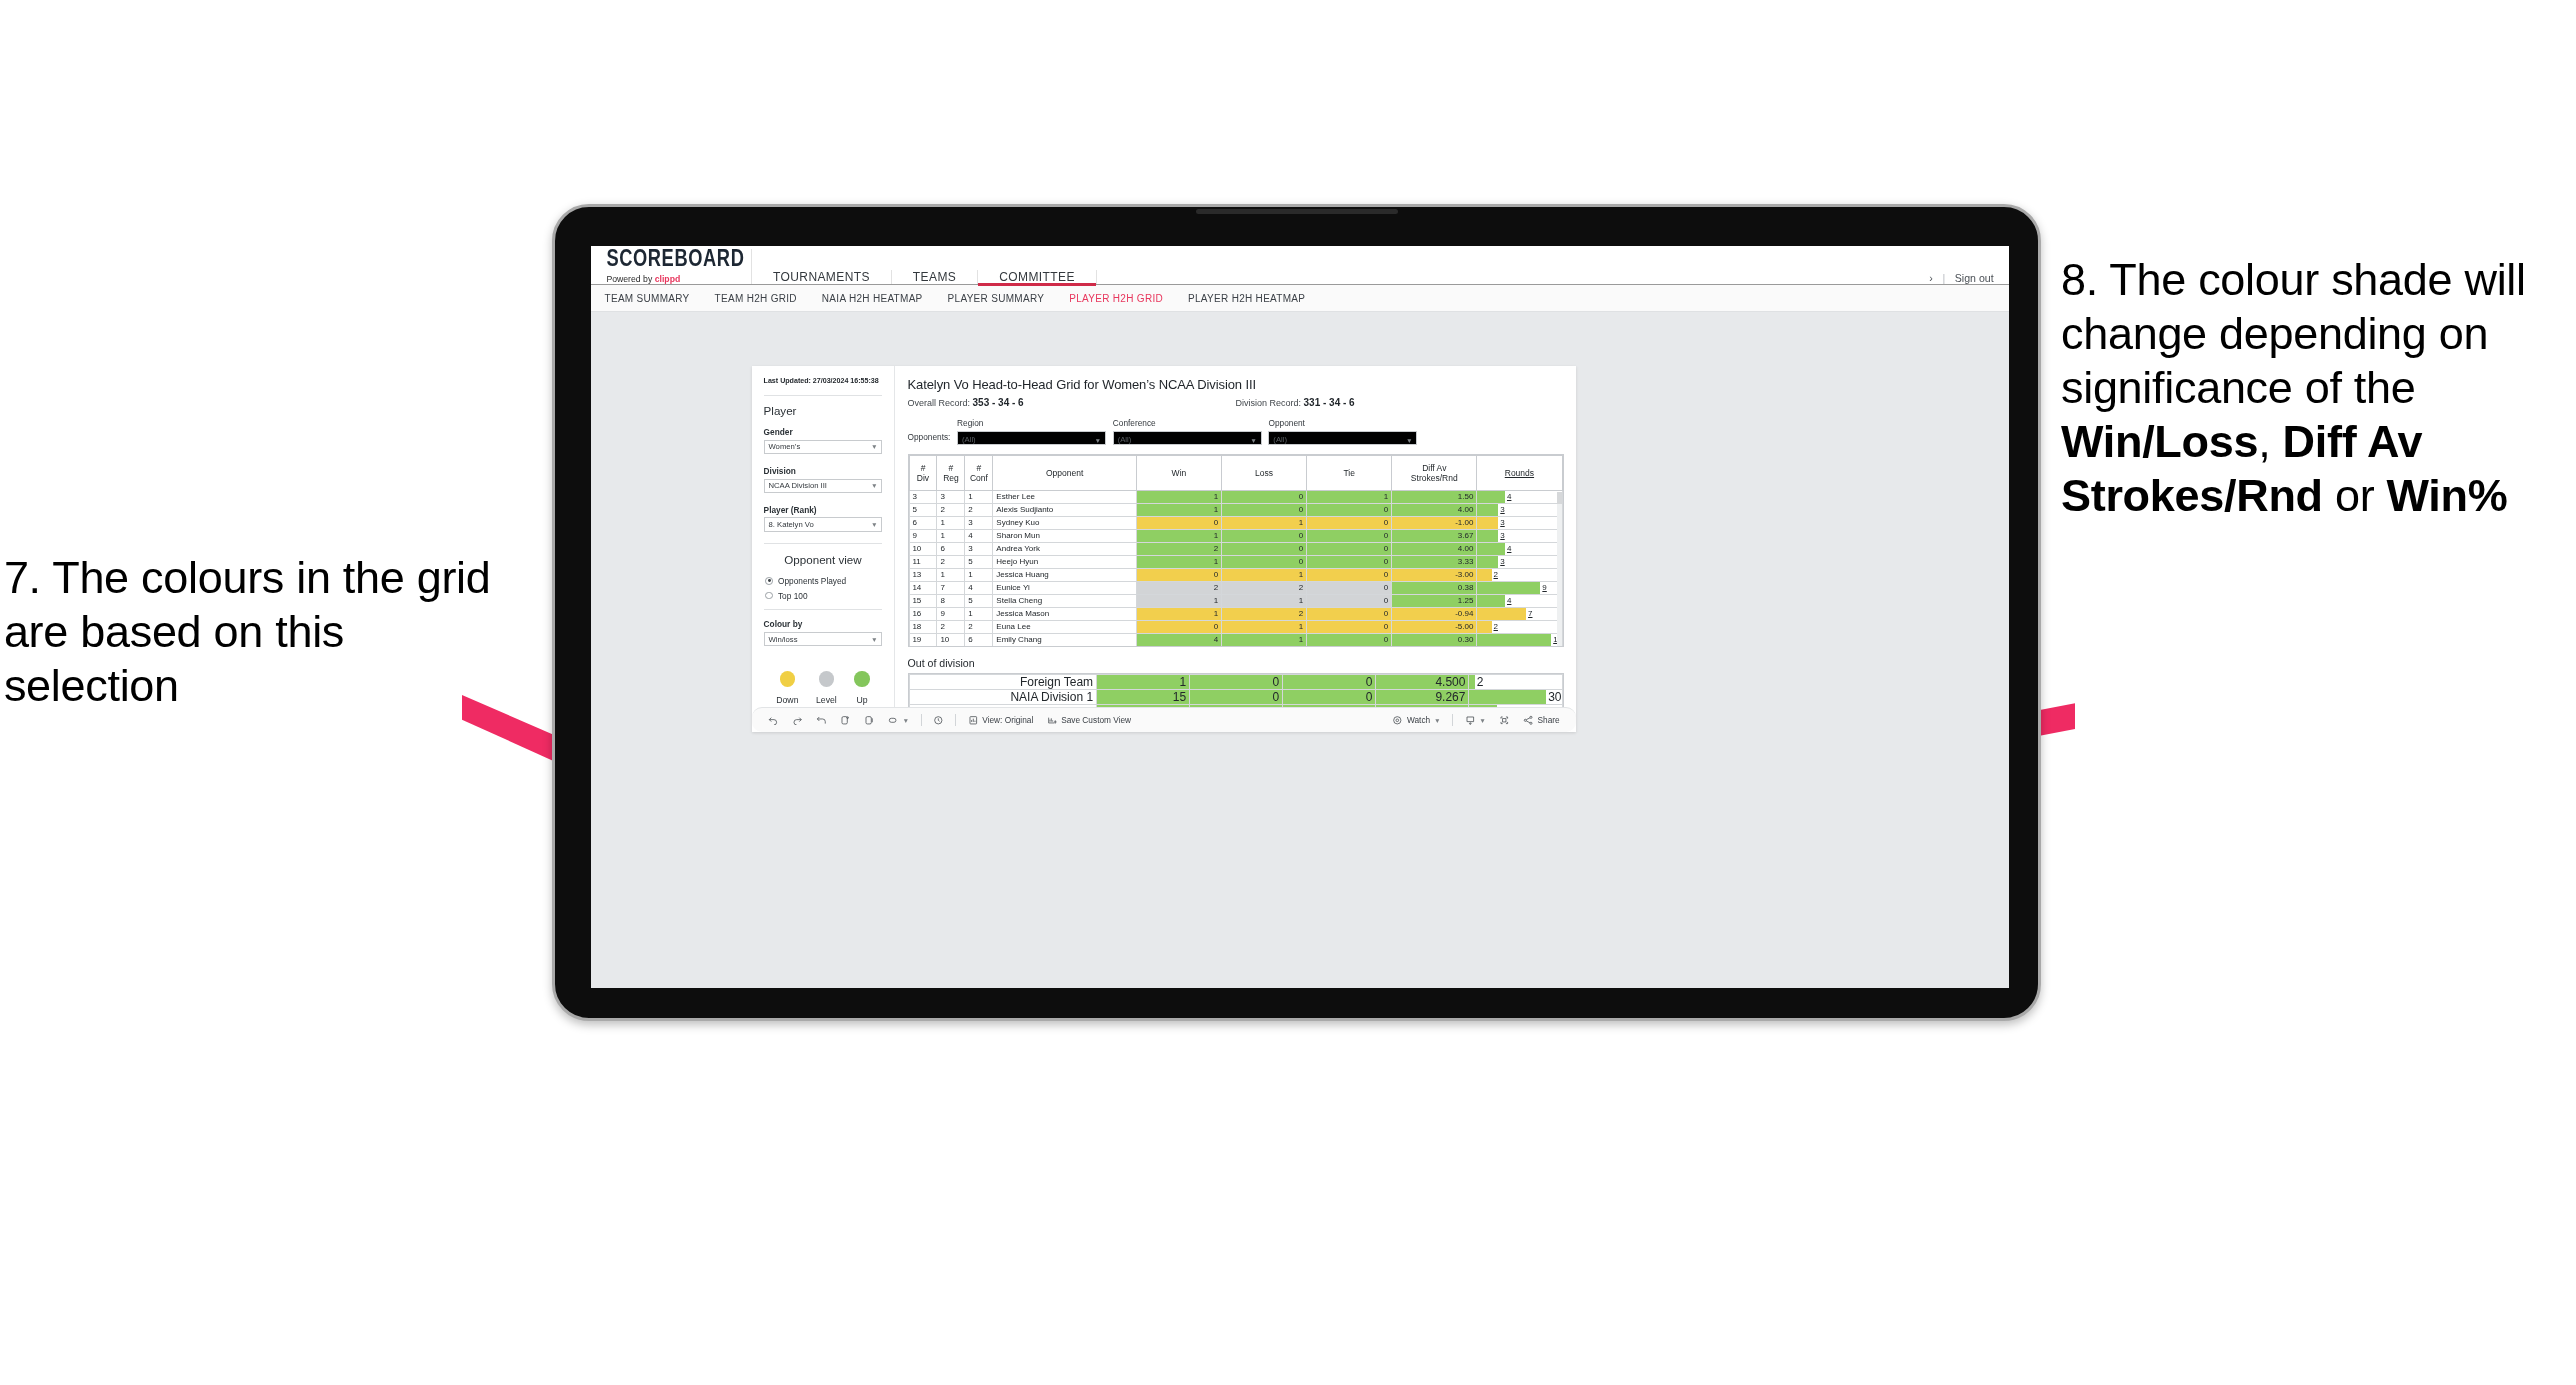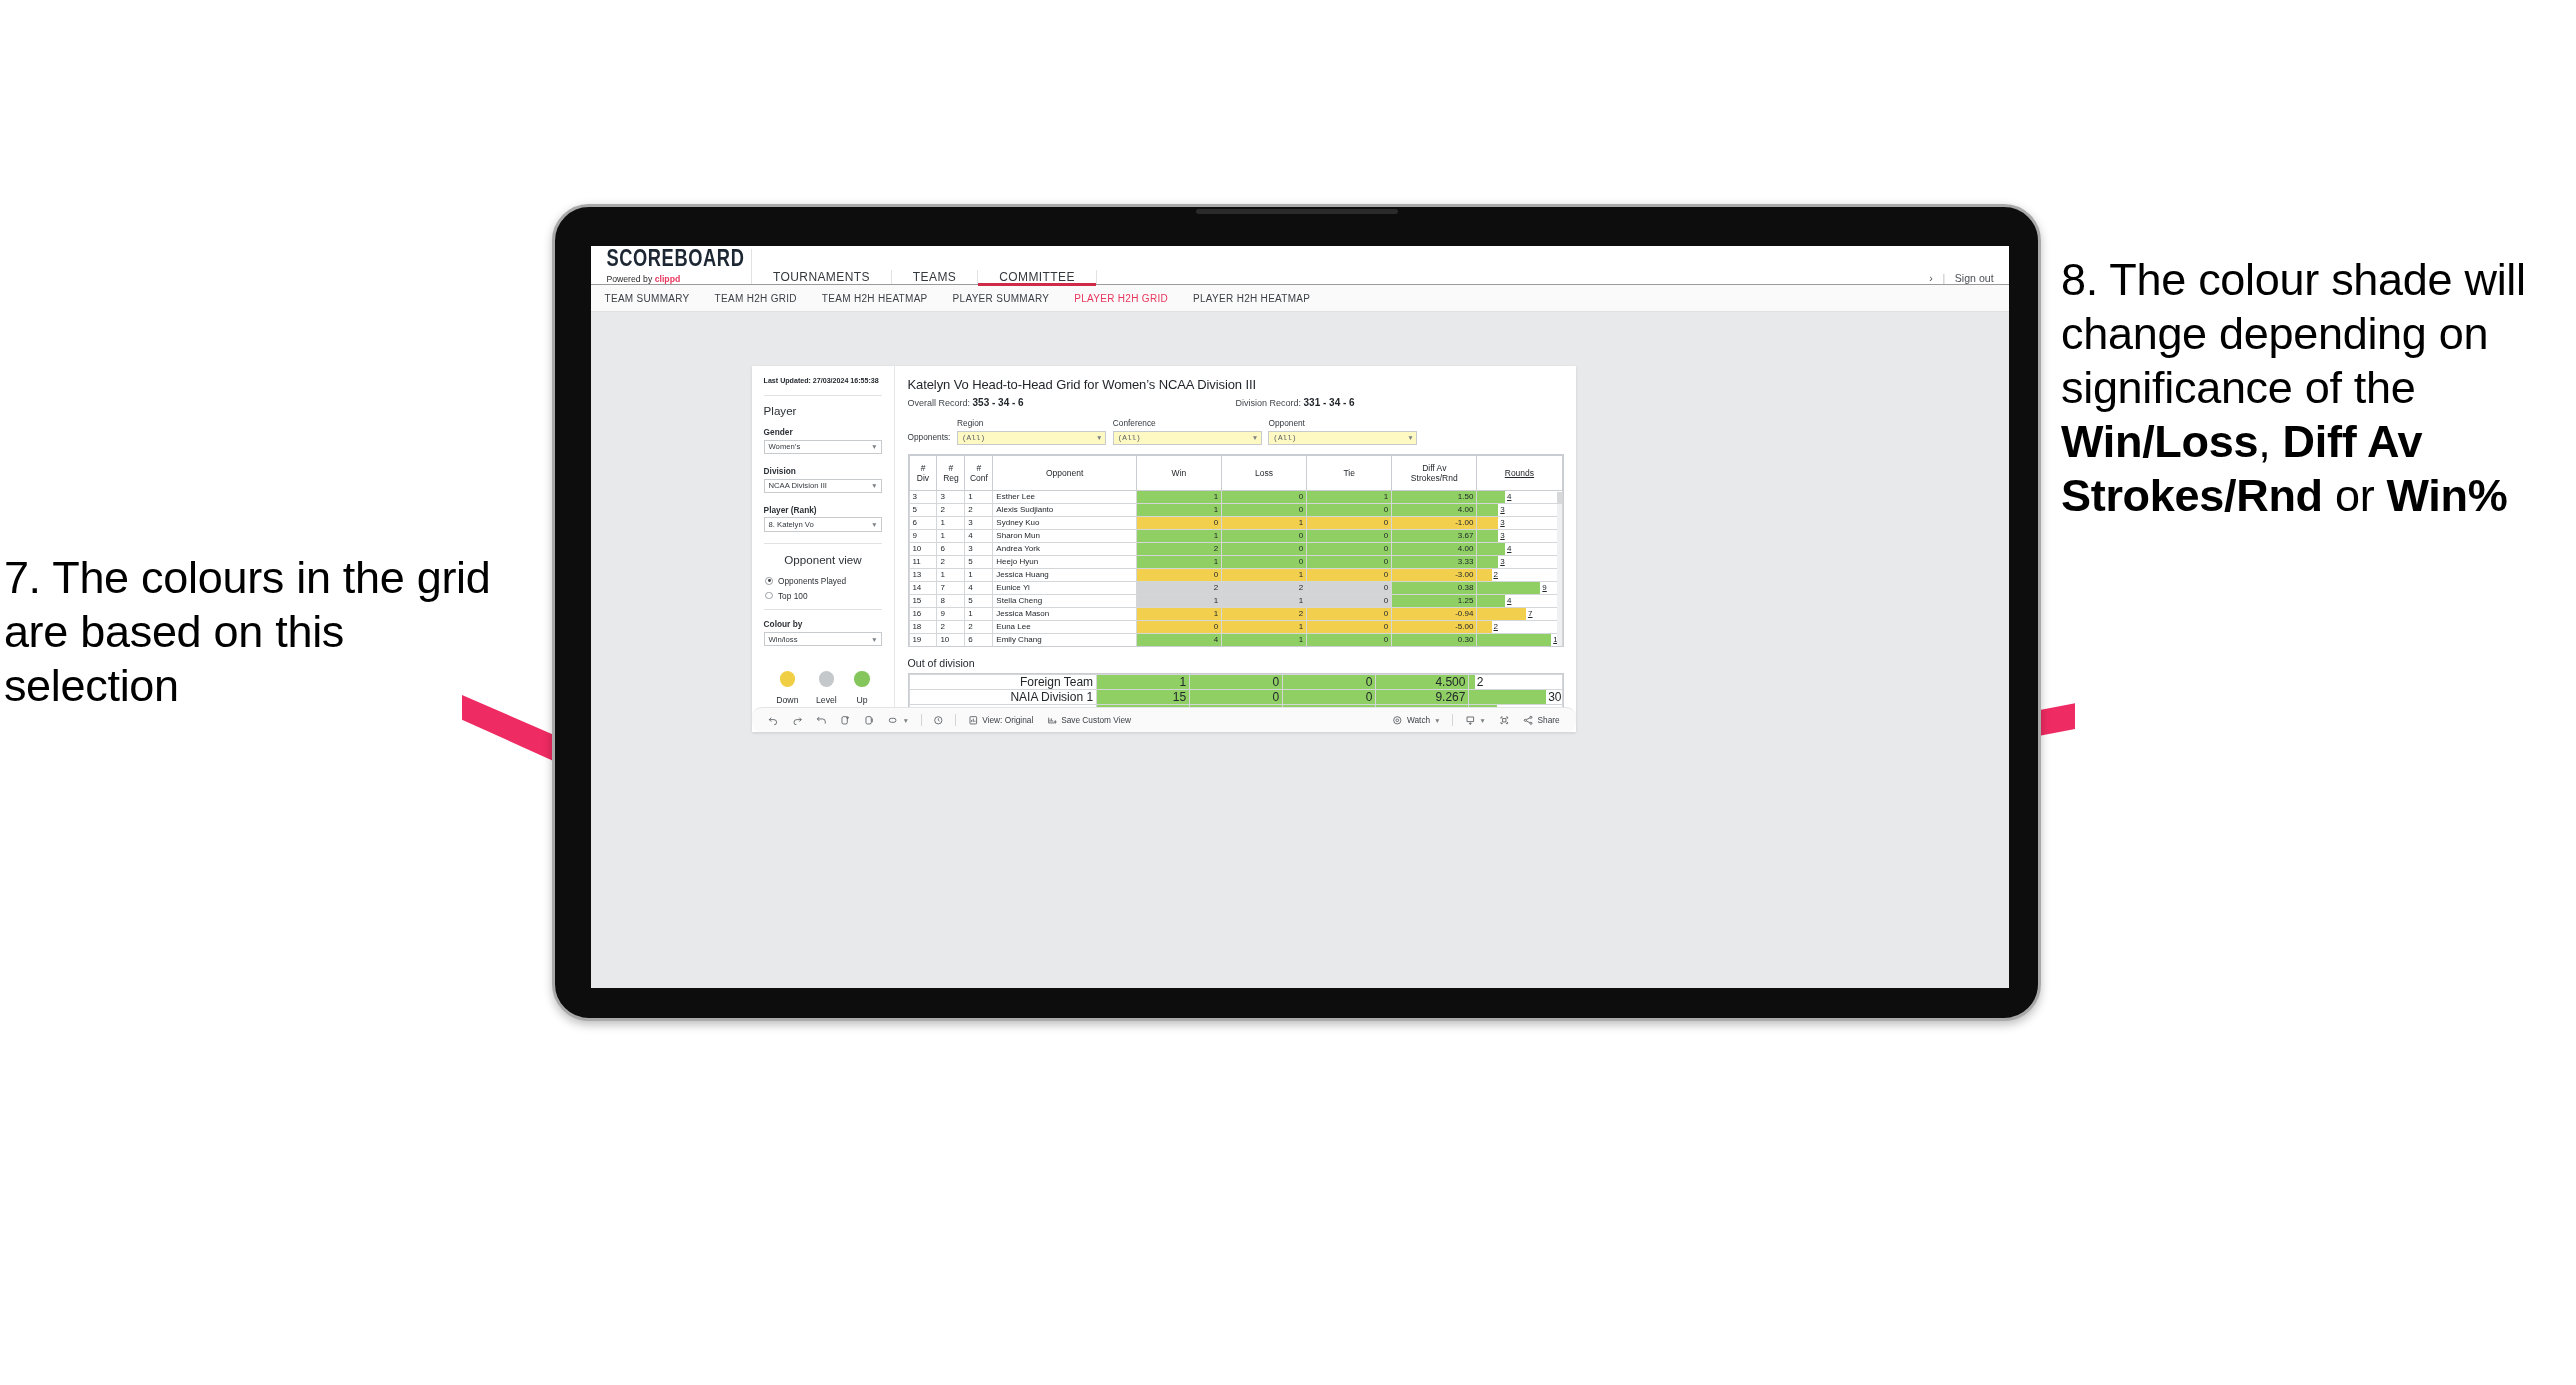--- a/index.html
+++ b/index.html
@@ -134,22 +134,22 @@
   .view-title { font-size: 13px; color:#1f2429; font-weight:400; letter-spacing:-0.1px; }
   .records { display:flex; margin-top: 5.8px; font-size: 9px; color:#41464b; }
   .records .rec { width: 50%; }
   .records b { color:#1f2429; font-weight:700; font-size:10px; }
 
   .filters { display:flex; align-items:flex-end; margin-top: 9.6px; gap: 6.7px; }
   .filters .fl-lead { font-size: 8.3px; color:#33383d; padding-bottom: 2.9px; }
   .filters .fl { }
   .filters .fl-cap { font-size: 8.3px; color:#33383d; margin-bottom: 2.9px; }
   .filters .fsel {
-    height: 14.4px; width: 149px; border:1px solid #c8cbce; background:#fef9c3;
-    display:flex; align-items:center; padding:0 3.9px; font-size:7.7px; color:#5c6166;font-family:Liberation Mono, monospace;
+    height: 14.4px; width: 149px; border:1px solid #c8cbce; background:#000000;
+    display:flex; align-items:flex-end; padding:0 3.9px; font-size:7.7px; color:#5c6166;
   }
   .filters .fsel .caret { margin-left:auto; font-size:6.7px; color:#7d8286; }
 
   
   .gridwrap { margin-top: 8.7px; border:1px solid #c9ccd0; background:#fff; position:relative; height: 193px; overflow:hidden; }
   table.grid { border-collapse: collapse; width:100%; table-layout: fixed; font-size: 8px; color:#22272b; }
   table.grid th, table.grid td {
     border:1px solid #d4d7da; height: 13px; padding: 0 2.9px; font-weight:400; vertical-align:middle;
   }
   table.grid thead th { height: 35px; text-align:center; font-size: 8.5px; color:#22272b; border-color:#c9ccd0; }
@@ -231,21 +231,21 @@
         <div class="topbar-right">
           <span>›</span>
           <span class="sep">|</span>
           <span>Sign out</span>
         </div>
       </div>
 
       <div class="subnav" id="subnav">
           <div class="subnav-item">TEAM SUMMARY</div>
           <div class="subnav-item">TEAM H2H GRID</div>
-          <div class="subnav-item">TEAM H2H HEATMAP</div>
+          <div class="subnav-item">NAIA H2H HEATMAP</div>
           <div class="subnav-item">PLAYER SUMMARY</div>
           <div class="subnav-item active">PLAYER H2H GRID</div>
           <div class="subnav-item">PLAYER H2H HEATMAP</div>
         </div>
 
       <div class="canvas">
         <div class="card">
           <div class="card-body">
 
             <div class="panel">

